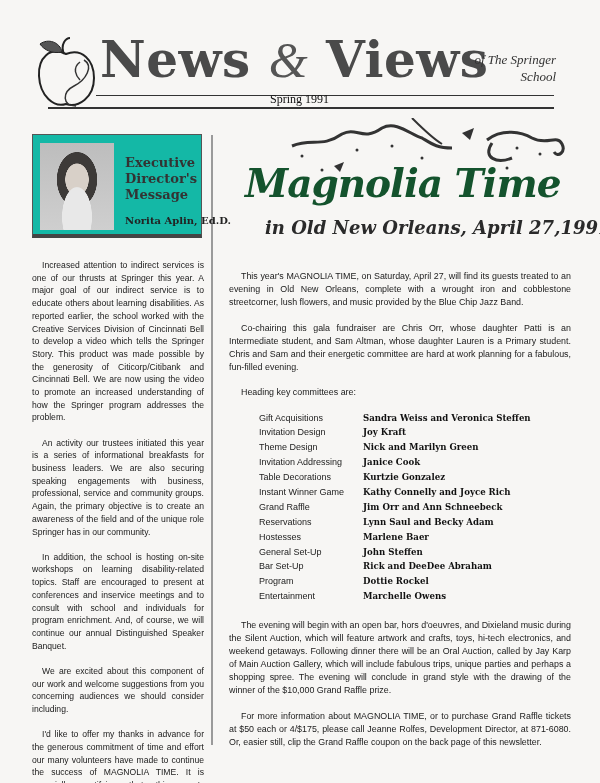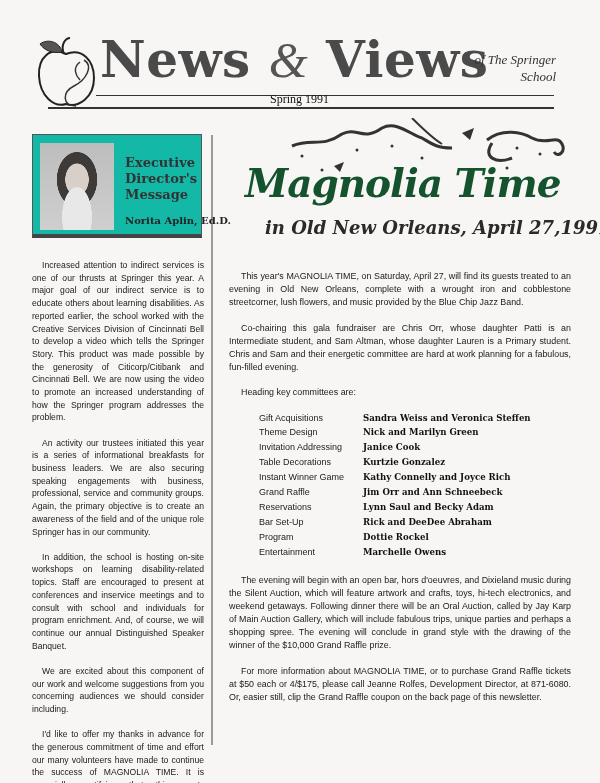--- a/index.html
+++ b/index.html
@@ -151,20 +151,24 @@
   <p>This year's MAGNOLIA TIME, on Saturday, April 27, will find its guests treated to an evening in Old New Orleans, complete with a wrought iron and cobblestone streetcorner, lush flowers, and music provided by the Blue Chip Jazz Band.</p>
   <p>Co-chairing this gala fundraiser are Chris Orr, whose daughter Patti is an Intermediate student, and Sam Altman, whose daughter Lauren is a Primary student. Chris and Sam and their energetic committee are hard at work planning for a fabulous, fun-filled evening.</p>
   <p id="committee-lead">Heading key committees are:</p>
   <table id="committees">
     <tbody>
       <tr>
           <td class="role">Gift Acquisitions</td>
           <td class="name">Sandra Weiss and Veronica Steffen</td>
         </tr>
       <tr>
+          <td class="role">Invitation Design</td>
+          <td class="name">Joy Kraft</td>
+        </tr>
+      <tr>
           <td class="role">Theme Design</td>
           <td class="name">Nick and Marilyn Green</td>
         </tr>
       <tr>
           <td class="role">Invitation Addressing</td>
           <td class="name">Janice Cook</td>
         </tr>
       <tr>
           <td class="role">Table Decorations</td>
           <td class="name">Kurtzie Gonzalez</td>
@@ -173,20 +177,28 @@
           <td class="role">Instant Winner Game</td>
           <td class="name">Kathy Connelly and Joyce Rich</td>
         </tr>
       <tr>
           <td class="role">Grand Raffle</td>
           <td class="name">Jim Orr and Ann Schneebeck</td>
         </tr>
       <tr>
           <td class="role">Reservations</td>
           <td class="name">Lynn Saul and Becky Adam</td>
+        </tr>
+      <tr>
+          <td class="role">Hostesses</td>
+          <td class="name">Marlene Baer</td>
+        </tr>
+      <tr>
+          <td class="role">General Set-Up</td>
+          <td class="name">John Steffen</td>
         </tr>
       <tr>
           <td class="role">Bar Set-Up</td>
           <td class="name">Rick and DeeDee Abraham</td>
         </tr>
       <tr>
           <td class="role">Program</td>
           <td class="name">Dottie Rockel</td>
         </tr>
       <tr>

